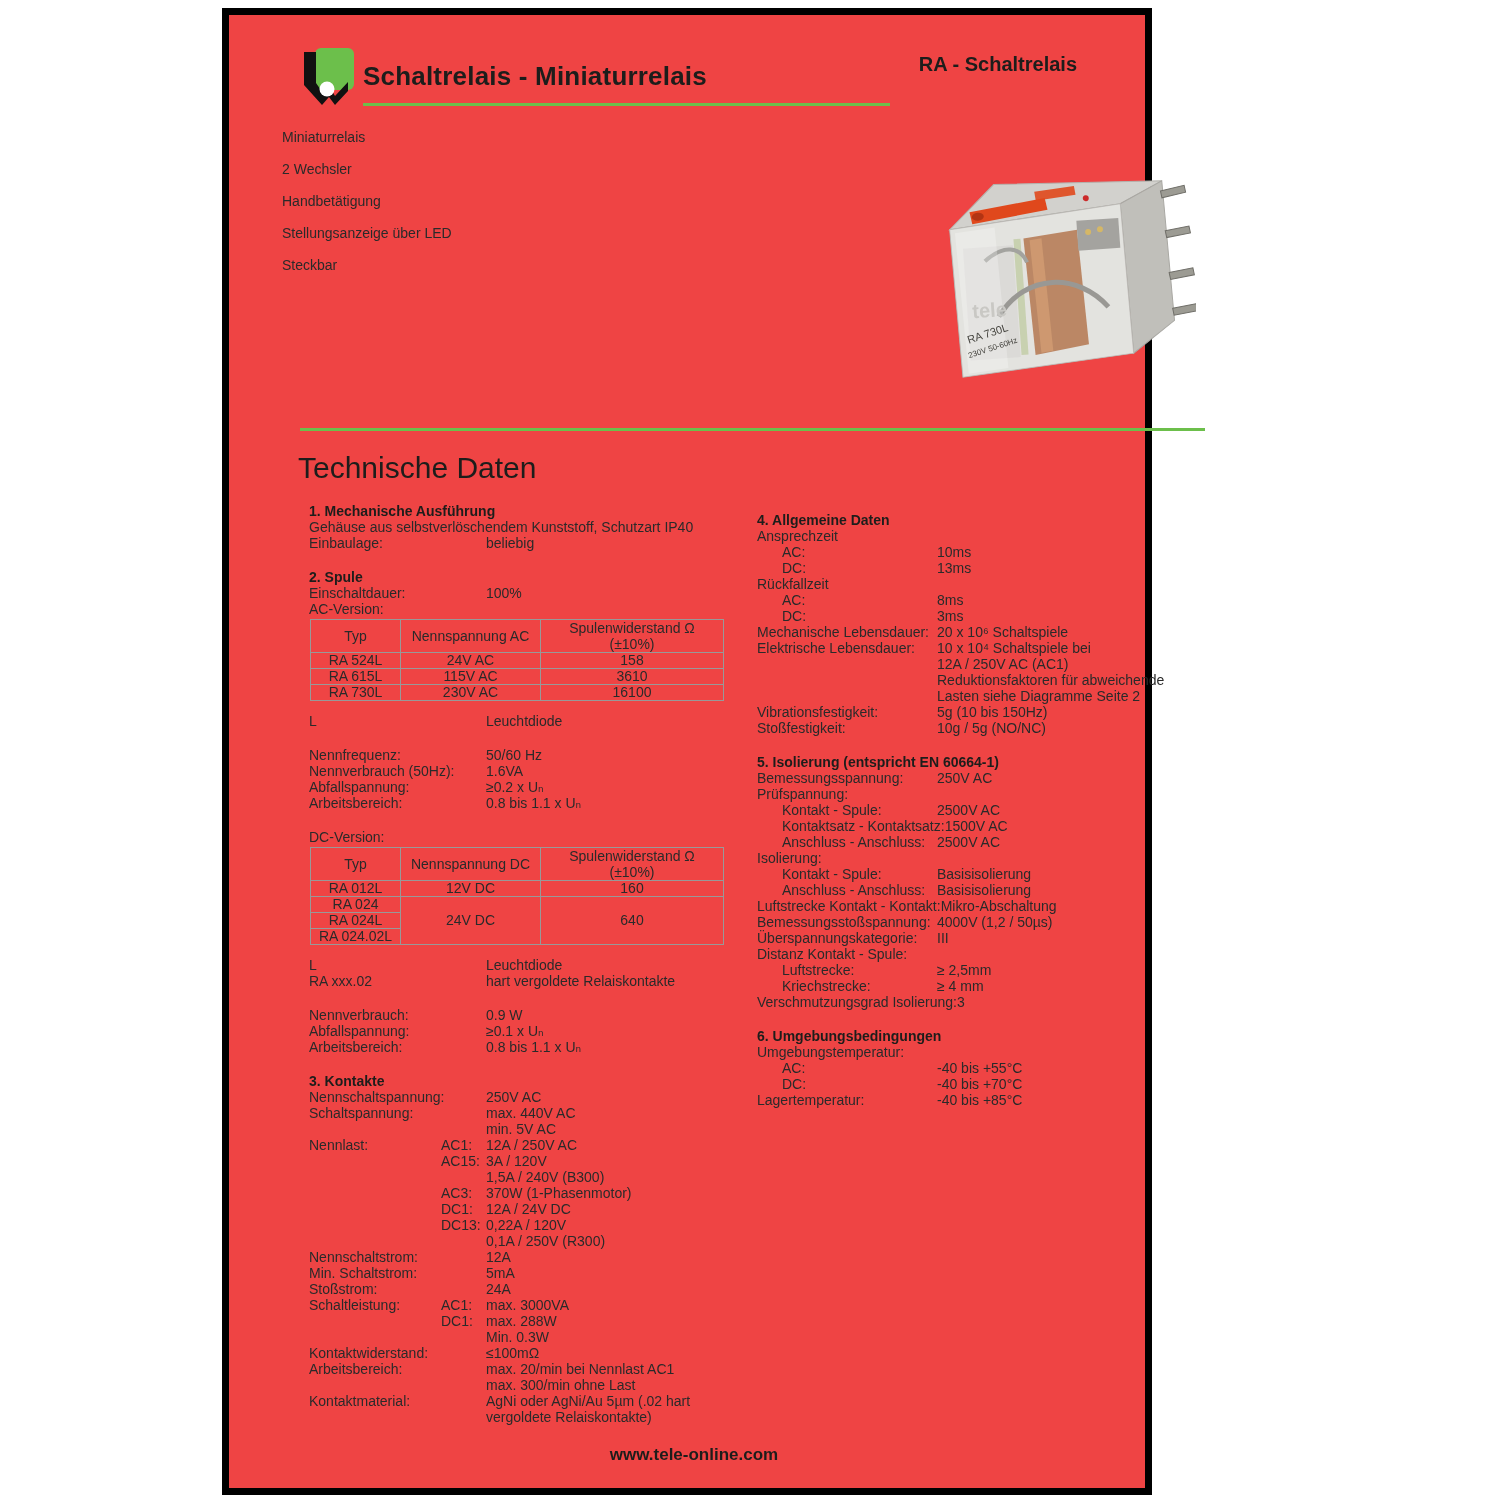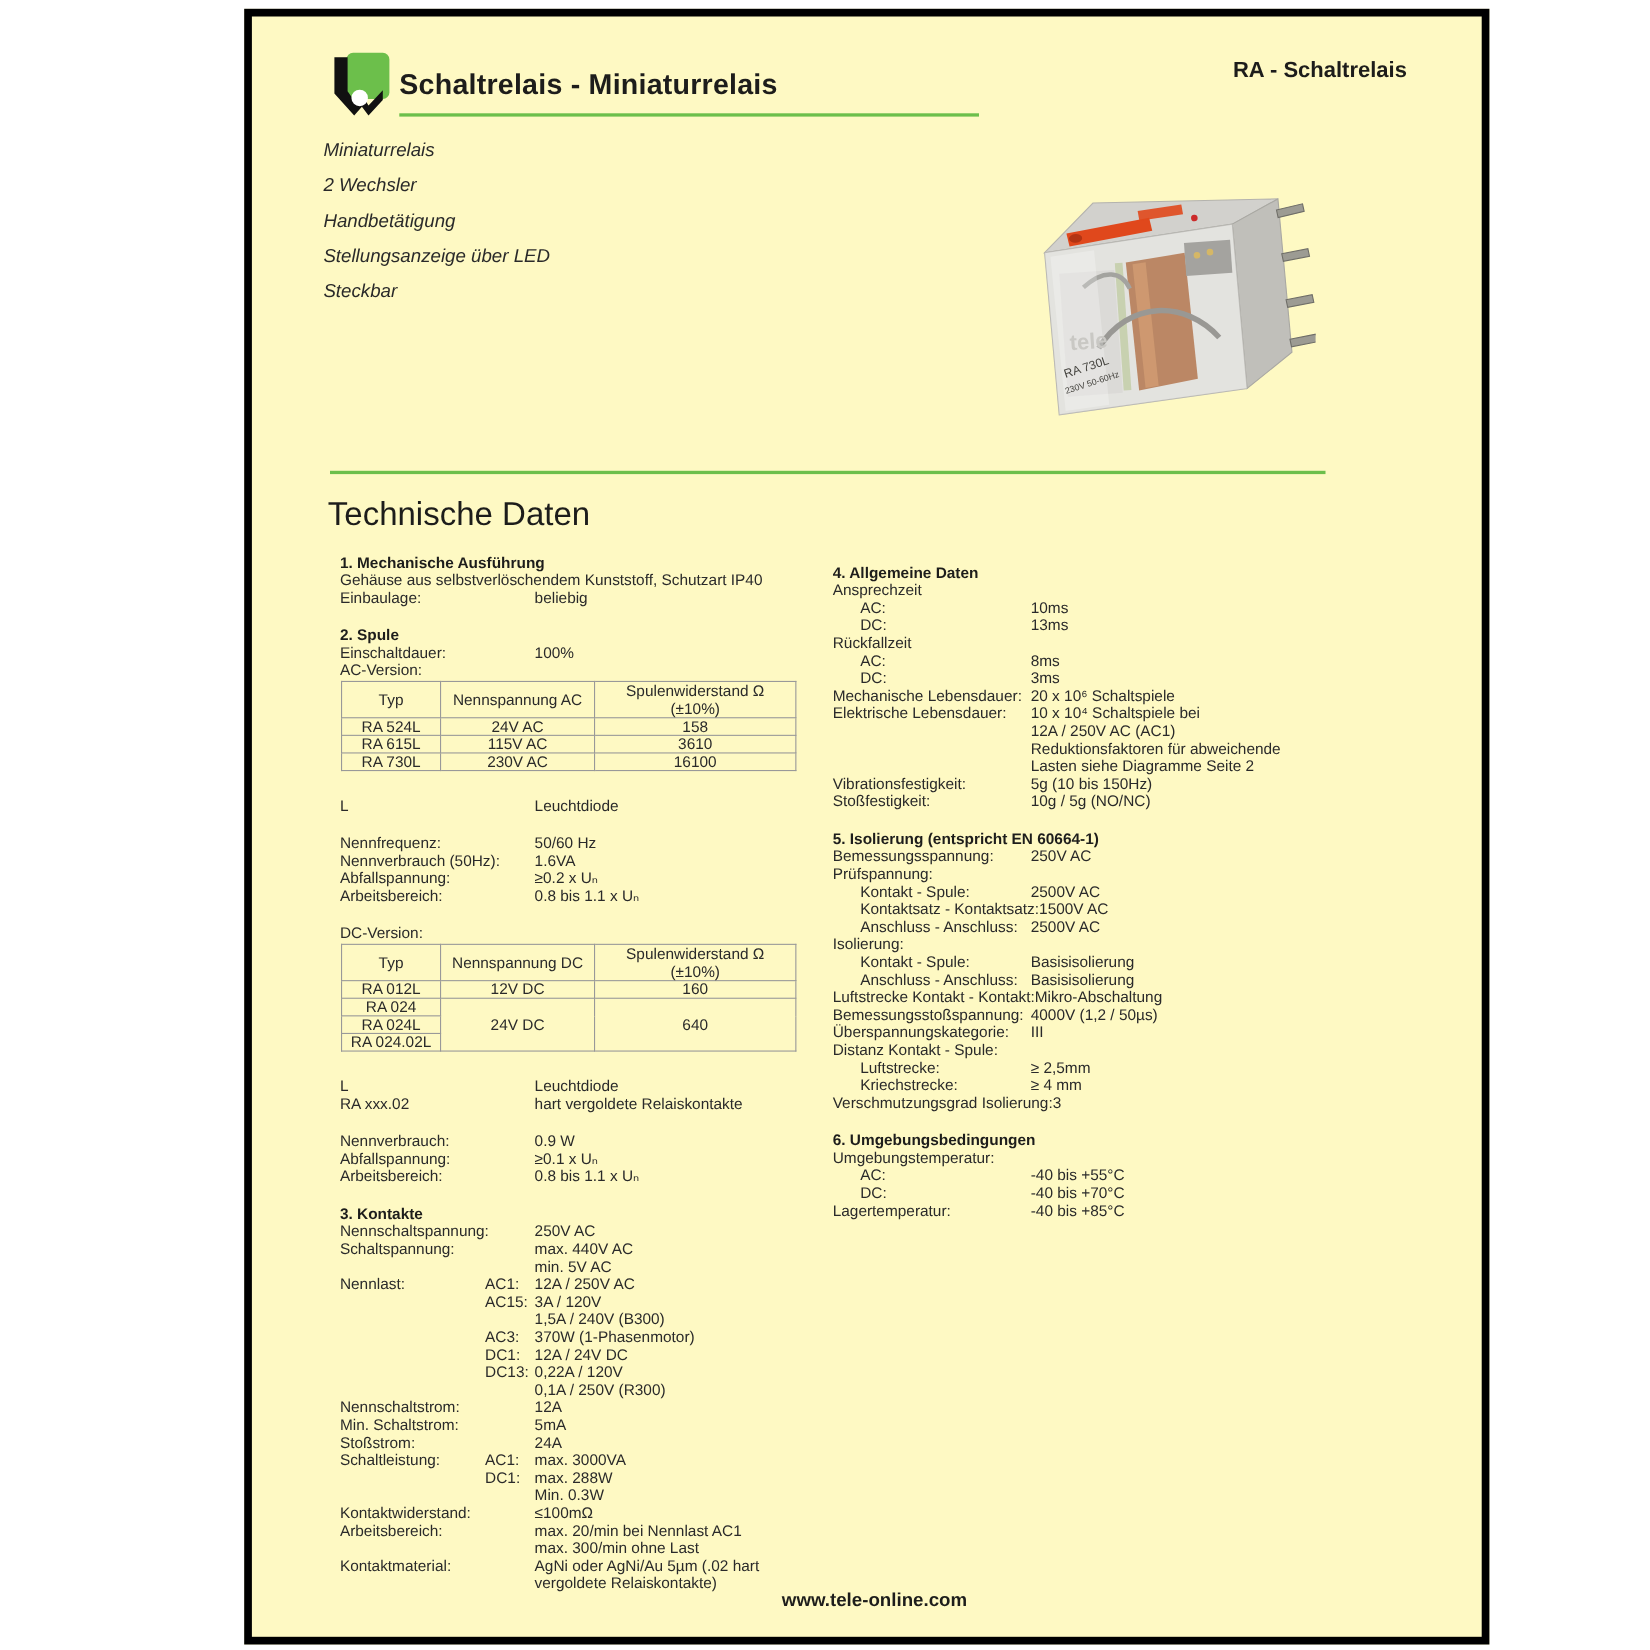--- a/index.html
+++ b/index.html
@@ -1,31 +1,31 @@
 <!DOCTYPE html>
 <html style="--accent: #6cbf4b; --tborder: #999999;"><head>
 <meta charset="utf-8">
 <style>
   * { margin:0; padding:0; box-sizing:border-box; }
   html,body { width:1500px; height:1500px; background:#ffffff; }
   body { font-family:"Liberation Sans","DejaVu Sans",sans-serif; color:#222; position:relative; }
   :root { --accent:#6cbf4b; --tborder:#999; }
 
-  .page { position:absolute; left:222px; top:8px; width:1132px; height:1487px;
-          border:7px solid #000; background:#fef9c3; }
+  .page { position:absolute; left:222px; top:8px; width:930px; height:1487px;
+          border:7px solid #000; background:#ef4444; }
 
   .logo { position:absolute; left:71px; top:31px; width:56px; height:62px; }
 
   .doc-title { position:absolute; left:134px; top:46px; font-size:26px; font-weight:bold;
                color:#1d1d1b; letter-spacing:.2px; white-space:nowrap; }
   .title-rule { position:absolute; left:134px; top:88px; width:527px; height:3px; background:var(--accent); }
   .product-title { position:absolute; top:38px; right:68px; font-size:20px; font-weight:bold;
                    color:#1d1d1b; white-space:nowrap; }
 
-  .features { position:absolute; left:65px; top:106px; font-size:17px; color:#2a2a2a;font-style:italic; }
+  .features { position:absolute; left:53px; top:106px; font-size:14px; color:#2a2a2a; }
   .feature-item { height:32px; line-height:32px; white-space:nowrap; }
 
   .photo { position:absolute; left:699px; top:145px; width:268px; height:228px; }
 
   .divider { position:absolute; left:71px; top:413px; width:905px; height:3px; background:var(--accent); }
   .tech-title { position:absolute; left:69px; top:436px; font-size:30px; font-weight:normal; color:#1d1d1b; }
 
   .col { position:absolute; font-size:14px; line-height:16px; color:#2a2a2a; }
   .col-left  { left:80px;  top:488px; width:460px; }
   .col-right { left:528px; top:497px; width:480px; }
@@ -36,21 +36,21 @@
   .spec-row .lbl { flex:0 0 132px; white-space:nowrap; }
   .spec-row .lbl.wide { flex-basis:177px; }
   .spec-row .sub { flex:0 0 45px; white-space:nowrap; }
   .spec-row .val { white-space:nowrap; }
   .col-right .spec-row .lbl, .col-right .spec-row .lbl.wide { flex-basis:180px; }
   .spec-row.indent { padding-left:25px;align-items:flex-end; }
   .col-right .spec-row.indent .lbl, .col-right .spec-row.indent .lbl.wide { flex-basis:155px; }
   .spec-gap { height:18px; }
   .spec-gap.s { height:8px; }
 
-  .spec-table { border-collapse:collapse; margin:2px 0 15px 1px; font-size:14px;
+  .spec-table { border-collapse:collapse; margin:2px 0 4px 1px; font-size:14px;
                 text-align:center; color:#2a2a2a; }
   .spec-table th { font-weight:normal; height:27px; border:1px solid var(--tborder); padding:0 5px; }
   .spec-table td { height:16px; line-height:15px; border:1px solid var(--tborder); padding:0 5px; }
 
   .footer { position:absolute; left:0; width:100%; top:1430px; text-align:center;
             font-size:17px; font-weight:bold; color:#1d1d1b;padding-left:14px; }
 </style>
 </head>
 <body>
 

